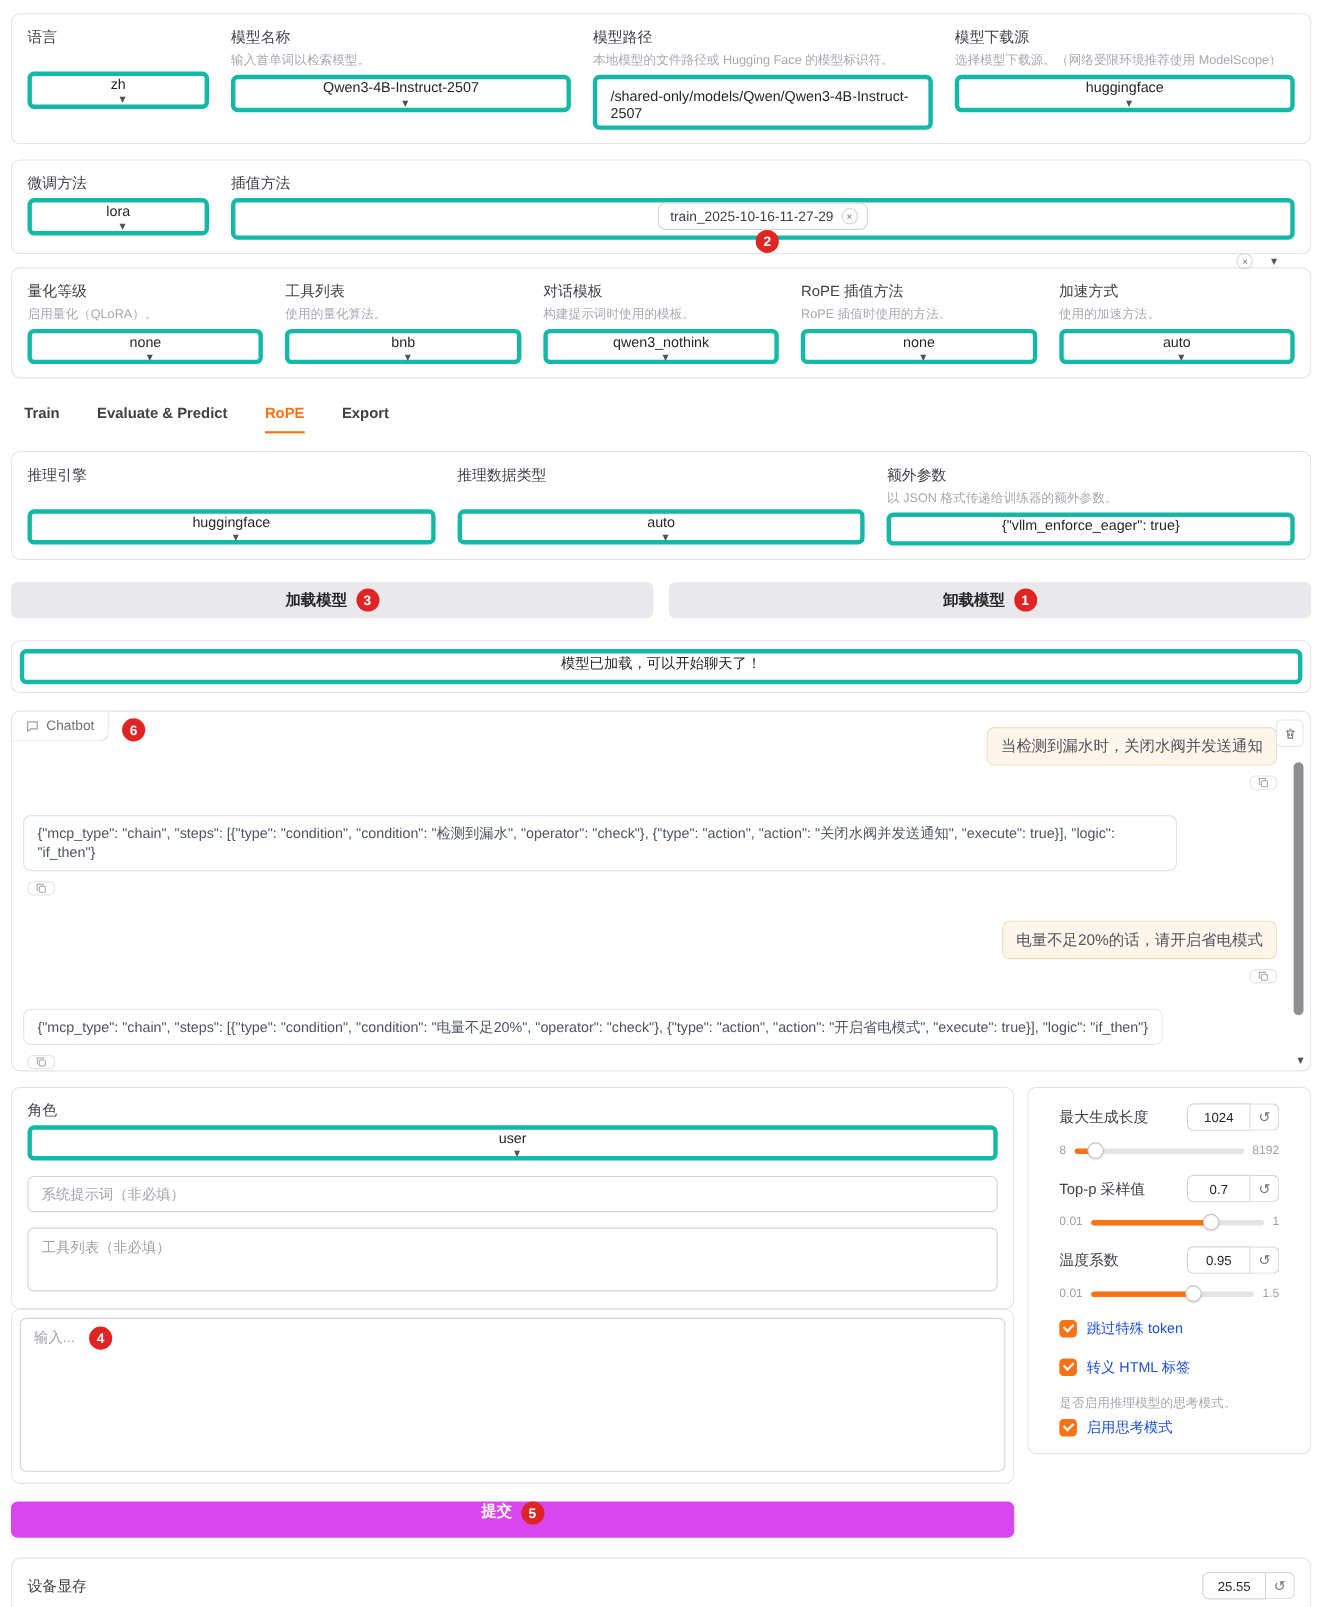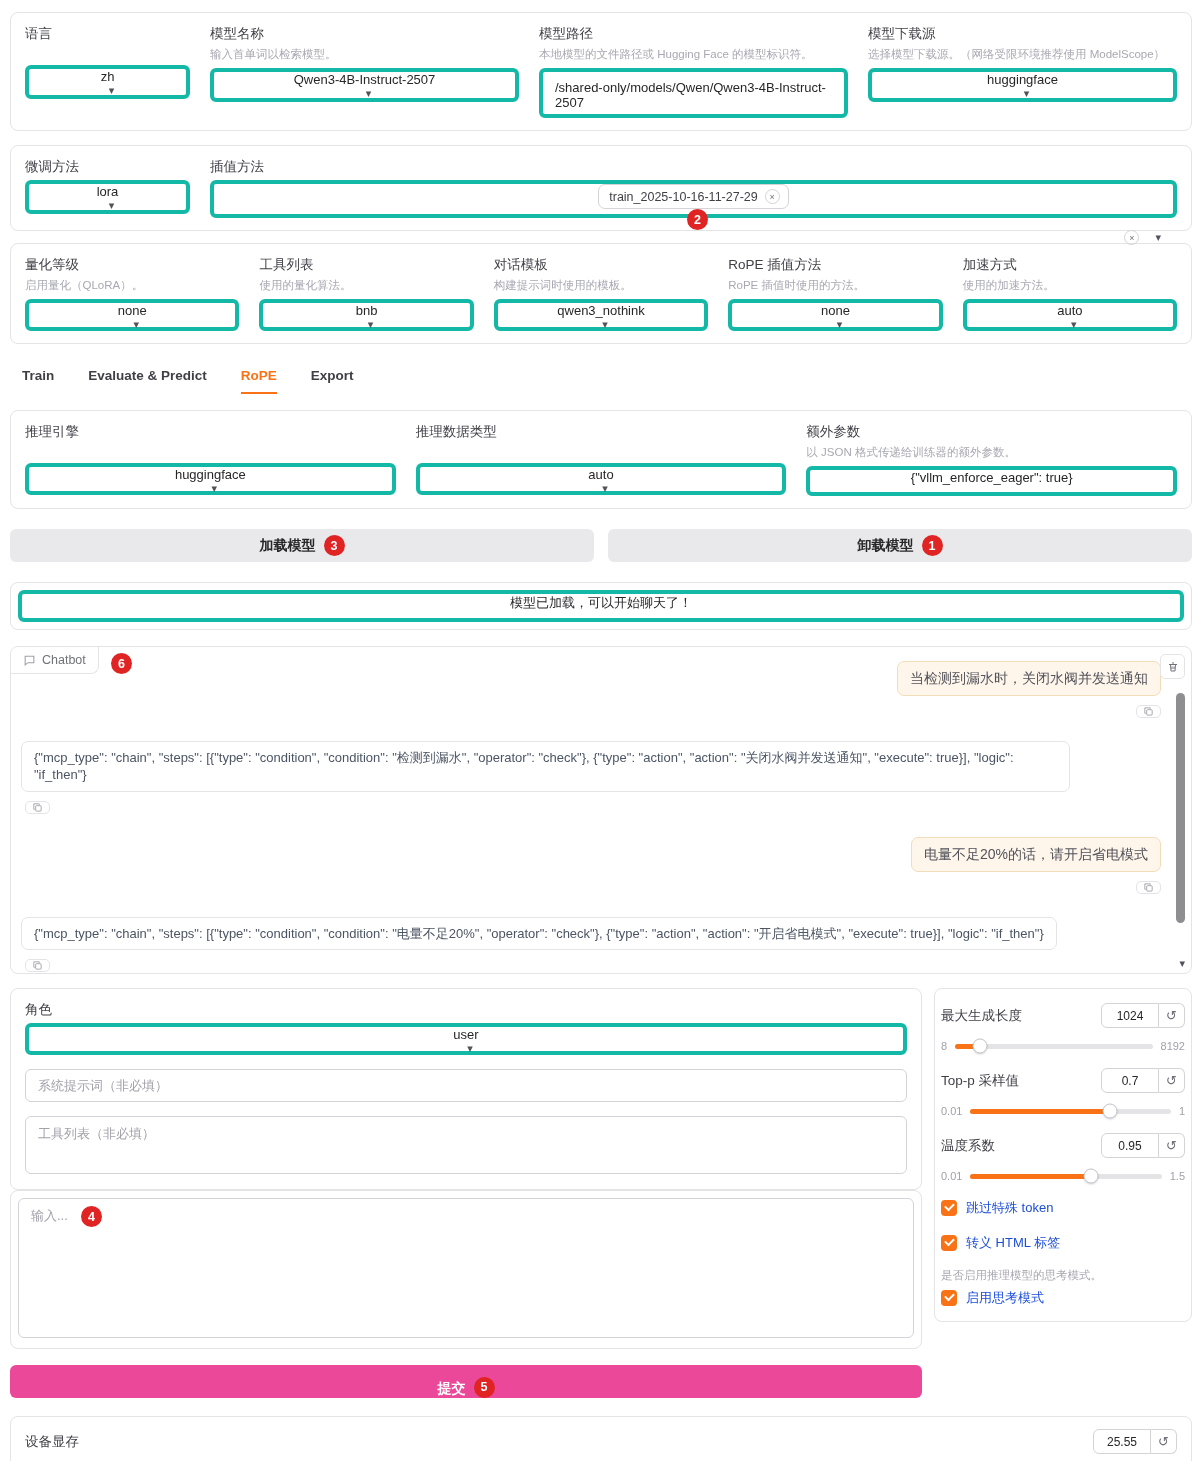--- a/index.html
+++ b/index.html
@@ -29,23 +29,23 @@
   .tabs { display:flex; gap:34px; padding:10px 12px 0; margin:14px 0 16px; }
   .tab { font-size:13.5px; font-weight:600; color:#3f3f46; padding-bottom:9px; cursor:pointer; }
   .tab.active { color:#f97316; border-bottom:2px solid #f97316; }
   
   .btn2 {
     flex:1; height:33px; background:#e9e9eb; border:none; border-radius:6px;
     font-family:inherit; font-size:14px; font-weight:600; color:#27272a;
     display:flex; align-items:center; justify-content:center; cursor:pointer;
   }
   .btn-primary {
-    width:100%; height:33px; background:#ec4899; border:none; border-radius:6px;
-    font-family:Liberation Mono, monospace; font-size:14px; font-weight:600; color:#fff;
-    display:flex; align-items:flex-end; justify-content:center; cursor:pointer;
+    width:100%; height:33px; background:#d946ef; border:none; border-radius:6px;
+    font-family:Liberation Sans, sans-serif; font-size:14px; font-weight:600; color:#fff;
+    display:flex; align-items:flex-start; justify-content:center; cursor:pointer;
   }
   .block { border:1px solid #e4e4e7; border-radius:8px; padding:7px; background:#fff; }
   
   .chip {
     display:inline-flex; align-items:center; gap:7px; border:1px solid #d4d4d8; border-radius:7px;
     padding:4px 8px 4px 10px; font-size:12.5px; color:#3f3f46; background:#fff;
   }
   .cx {
     width:15px; height:15px; border:1px solid #d4d4d8; border-radius:50%;
     display:inline-flex; align-items:center; justify-content:center; font-size:9px; color:#71717a; cursor:pointer;
@@ -340,21 +340,21 @@
       <textarea style="height: 140px;" placeholder="输入..."></textarea>
       <span class="badge" style="position:absolute;left:62px;top:15px">4</span>
     </div>
     <button class="btn-primary">
       <span>提交</span>
       <span class="badge">5</span>
     </button>
   </div>
 
   <div class="rightcol">
-    <div class="card" style="padding:14px 6px;margin-bottom:12px">
+    <div class="card" style="padding:14px 28px;margin-bottom:12px">
       <div class="genrow">
         <span class="genlbl">最大生成长度</span>
         <span class="valgrp">
           <span class="valbox">1024</span>
           <span class="resetbtn">↺</span>
         </span>
       </div>
       <div class="srow">
         <span class="smm">8</span>
         <div class="strack" style="--pct: 12.41%;">

